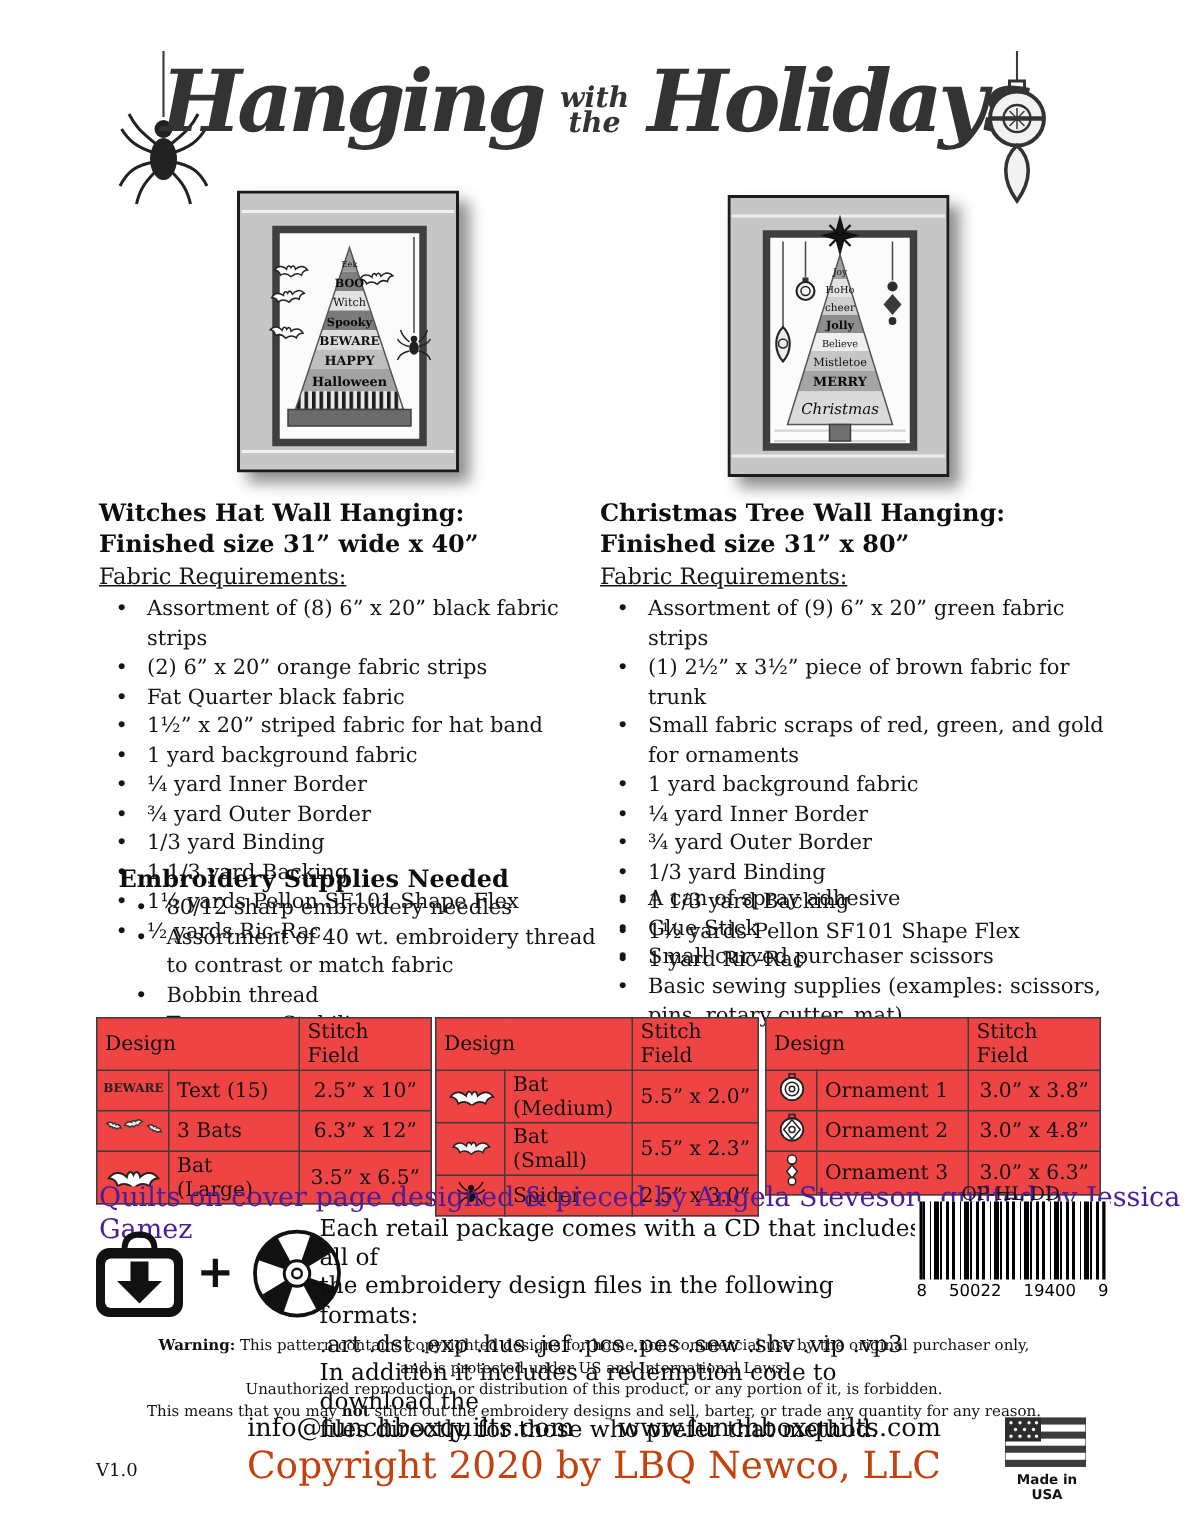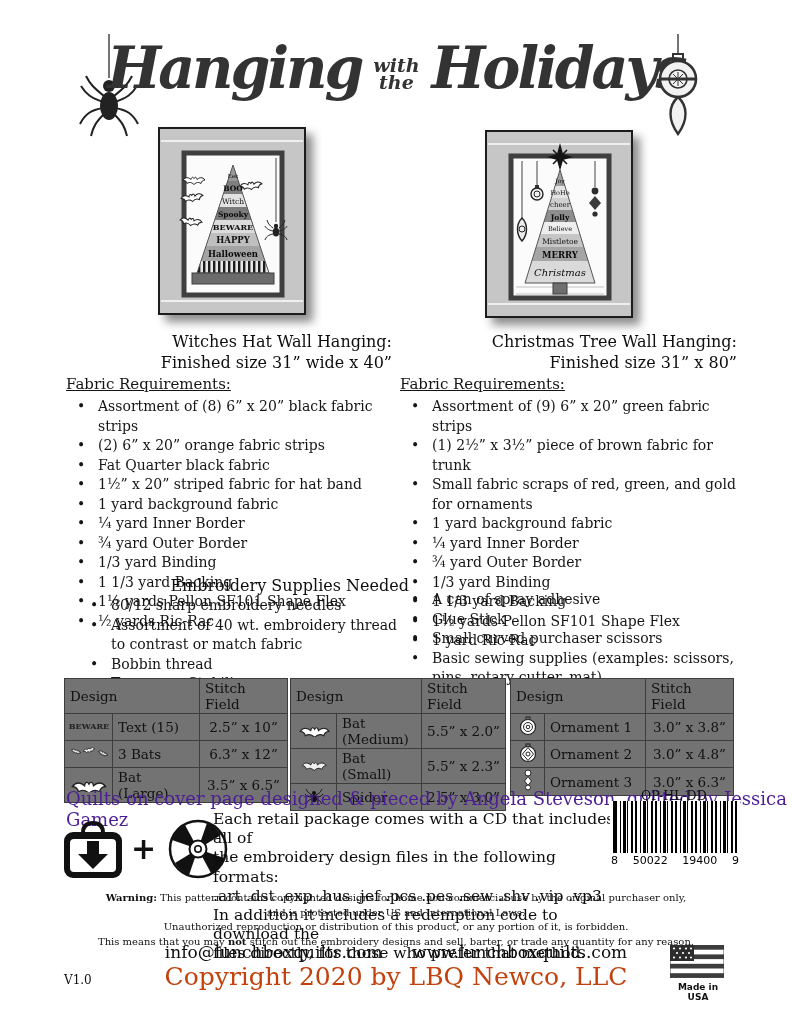--- a/index.html
+++ b/index.html
@@ -17,28 +17,28 @@
     font-style:italic; font-weight:bold; color:#333;
   }
   .title-inner { display:inline-flex; align-items:center; }
   .title-big { font-size:57px; letter-spacing:-3px; line-height:60px; }
   .title-small { font-size:19px; line-height:17px; margin:0 12px; transform:translateY(6px); }
 
   
   .quilt { filter:drop-shadow(7px 7px 5px rgba(0,0,0,0.45)); }
 
   
-  .sec-head { font-weight:normal; font-size:16px; line-height:21px; color:#0e0e0e;text-align:right; }
+  .sec-head { font-weight:bold; font-size:16px; line-height:21px; color:#0e0e0e; }
   .fabric-head { font-size:15px; line-height:21px; text-decoration:underline; margin:1px 0 2px; }
   ul.bullets { list-style:none; }
   ul.bullets li { position:relative; padding-left:32px; font-size:14px; line-height:19.5px; }
   ul.bullets li::before { content:"•"; position:absolute; left:11px; top:0; }
 
   
-  .stitch-table { background:#737373; }
+  .stitch-table { background:#ef4444; }
   .stitch-table table { border-collapse:collapse; width:100%; font-size:13.5px; color:#111; }
   .stitch-table th, .stitch-table td { border:1.3px solid #3d3d3d; padding:1px 5px; }
   .stitch-table th { font-weight:normal; text-align:left; height:25px; }
   .stitch-table td { height:27px; }
   .stitch-table td.val { text-align:center; white-space:nowrap; }
   .stitch-table td.icon-cell { text-align:center; padding:1px 2px; }
 
   
   .credit { font-size:18px; color:#4c1d95; }
   .sku { font-size:12.5px; color:#111; }

